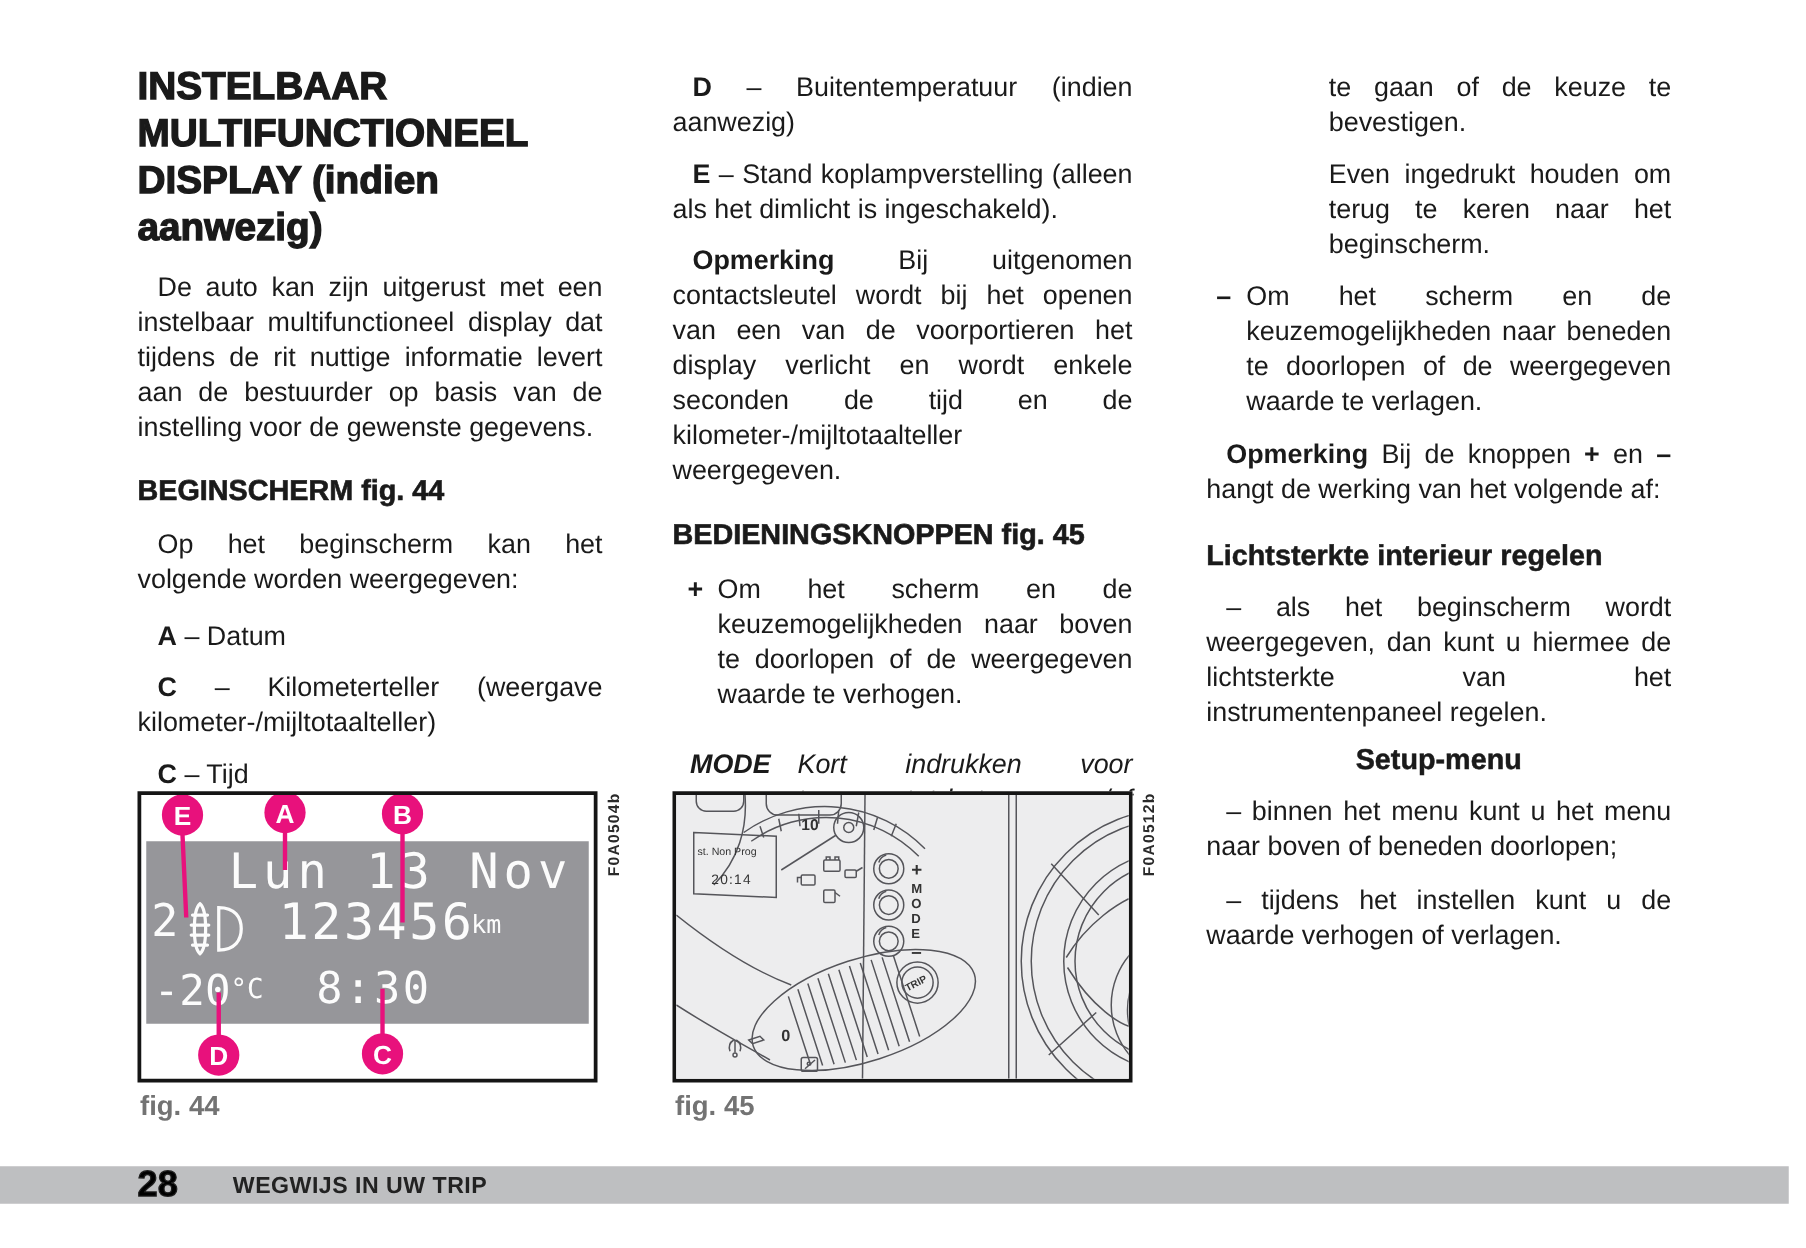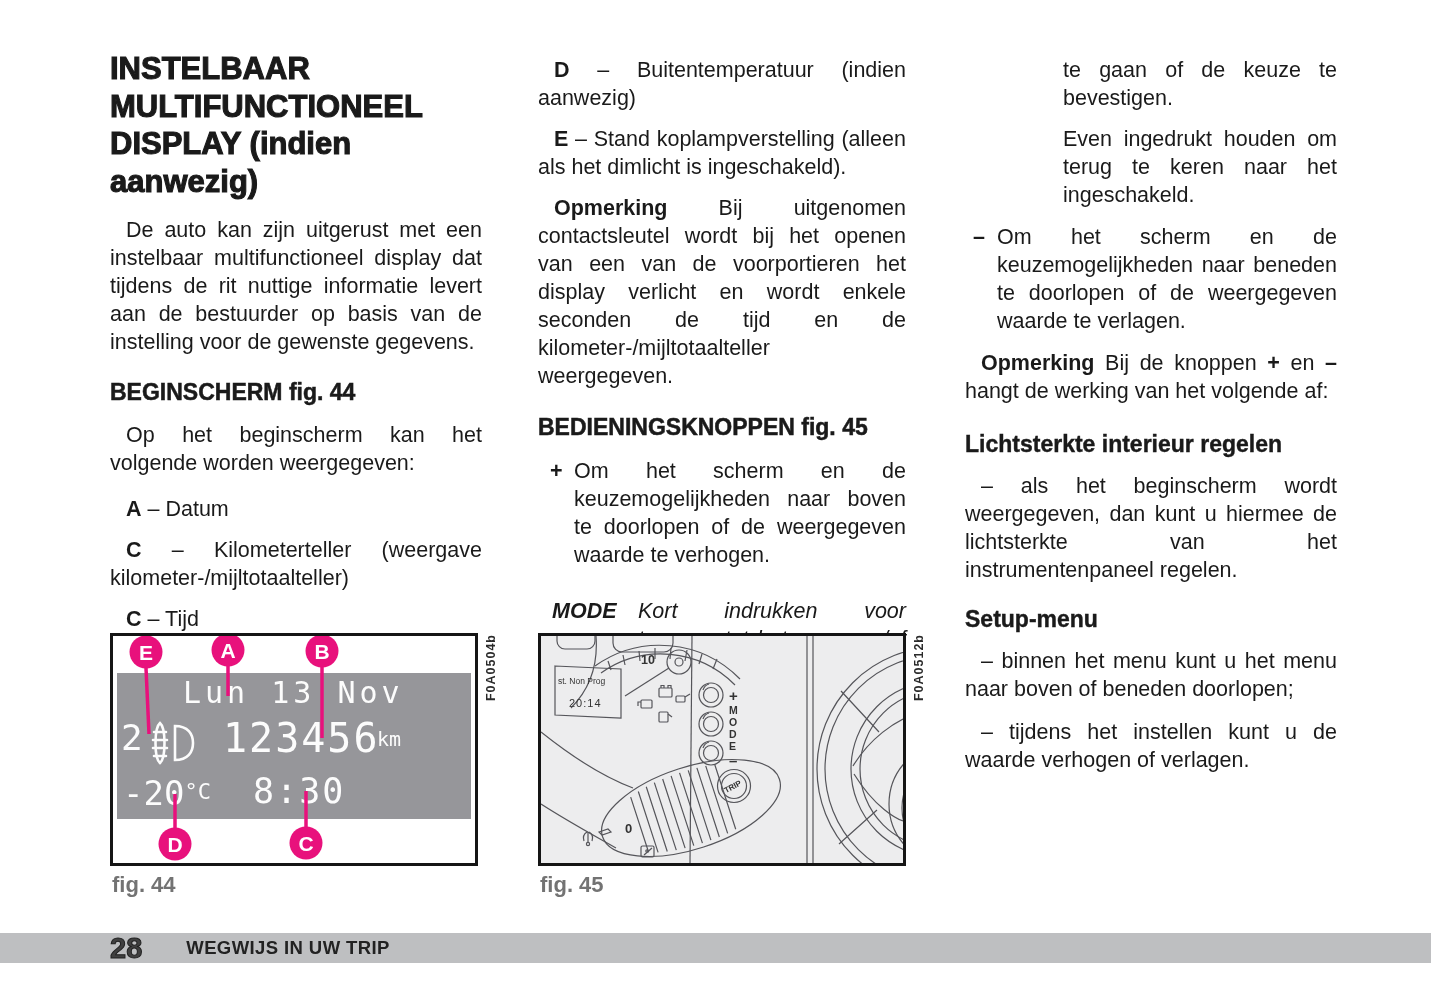--- a/index.html
+++ b/index.html
@@ -18,39 +18,39 @@
   .hang{position:relative;}
   .hang .lbl{position:absolute;top:0;font-weight:bold;}
   
   .fig{position:absolute;width:368px;height:233px;background:#fff;border:3px solid #151515;box-sizing:border-box;}
   .figcaption{position:absolute;font-size:22px;font-weight:600;color:#737373;}
   .figcode{position:absolute;right:-23px;top:-2px;writing-mode:vertical-rl;transform:rotate(180deg);
            font-size:12.5px;font-weight:bold;letter-spacing:1px;color:#2a2a2a;}
   
   .lcd{position:absolute;left:4px;top:37px;width:354px;height:146px;background:#96969a;}
   .lcd *{color:#fcfcfc;font-family:"DejaVu Sans Mono",monospace;}
-  .lcd .date{position:absolute;left:66px;top:2px;font-size:30px;letter-spacing:4px;}
+  .lcd .date{position:absolute;left:66px;top:2px;font-size:39px;letter-spacing:4px;}
   .lcd .level{position:absolute;left:4px;top:44px;font-size:36px;}
   .lcd .odo{position:absolute;left:106px;top:42px;font-size:40px;letter-spacing:2px;}
   .lcd .km{position:absolute;left:260px;top:54px;font-size:20px;}
   .lcd .temp{position:absolute;left:6px;top:100px;font-size:34px;}
   .lcd .tempu{font-size:22px;vertical-align:6px;}
   .lcd .time{position:absolute;left:136px;top:98px;font-size:35px;letter-spacing:2px;}
   .overlay{position:absolute;left:0;top:0;}
   .callout-letter{font:bold 21px "Liberation Sans",sans-serif;fill:#ffffff;text-anchor:middle;}
   
   .fig45bg{position:absolute;inset:0;background:#ededee;}
   .art text{font-family:"Liberation Sans",sans-serif;fill:#333;}
   .t-small{font-size:8.5px;font-family:"DejaVu Sans Mono",monospace;}
   .t-clock{font-size:11px;font-family:"DejaVu Sans Mono",monospace;letter-spacing:1px;}
   .t-bold{font-weight:bold;}
   
   .footer-bar{position:absolute;left:0;top:933px;width:1431px;height:30px;background:#bebfc1;
               display:flex;align-items:center;}
-  .footer-bar .num{margin-left:110px;font-size:29px;font-weight:bold;-webkit-text-stroke:1px #1f1f1f;color:#404040;}
+  .footer-bar .num{margin-left:110px;font-size:29px;font-weight:bold;-webkit-text-stroke:1px #1f1f1f;color:#000000;}
   .footer-bar .sec{margin-left:44px;font-size:18.5px;font-weight:bold;letter-spacing:0.4px;color:#222;}
 </style>
 </head>
 <body>
 
 <div class="page">
 
   <div class="col" style="left:110px;top:50px;width:372px;">
     <h1 class="title">INSTELBAAR MULTIFUNCTIONEEL DISPLAY (indien aanwezig)</h1>
     <p class="just ind" style="margin-top:16px;">De auto kan zijn uitgerust met een instelbaar multifunctioneel display dat tijdens de rit nuttige informatie levert aan de bestuurder op basis van de instelling voor de gewenste gegevens.</p>
@@ -203,29 +203,29 @@
       <text class="t-bold" x="188" y="130" font-size="15">–</text>
       <text class="t-bold" font-size="8" text-anchor="middle" transform="translate(193 153) rotate(-28)">TRIP</text>
       <text class="t-bold" x="84" y="197" font-size="13">0</text>
     </svg>
     <div class="figcode">F0A0512b</div>
   </div>
   <div class="figcaption" style="left:540px;top:872px;">fig. 45</div>
 
   <div class="col" style="left:965px;top:56px;width:372px;">
     <p class="just" style="padding-left:98px;">te gaan of de keuze te bevestigen.</p>
-    <p class="just" style="padding-left:98px;margin-top:13px;">Even ingedrukt houden om terug te keren naar het ingeschakeld.</p>
+    <p class="just" style="padding-left:98px;margin-top:13px;">Even ingedrukt houden om terug te keren naar het beginscherm.</p>
     <div class="hang just" style="margin-top:14px;padding-left:32px;">
       <span class="lbl" style="left:8px;">–</span>
       <span>Om het scherm en de keuzemogelijkheden naar beneden te doorlopen of de weergegeven waarde te verlagen.</span>
     </div>
     <p class="just ind" style="margin-top:14px;"><span class="b">Opmerking</span><span> Bij de knoppen </span><span class="b">+</span><span> en </span><span class="b">–</span><span> hangt de werking van het volgende af:</span></p>
     <div class="h3" style="margin-top:26px;">Lichtsterkte interieur regelen</div>
     <p class="just ind" style="margin-top:14px;">– als het beginscherm wordt weergegeven, dan kunt u hiermee de lichtsterkte van het instrumentenpaneel regelen.</p>
-    <div class="h3" style="margin-top:22px;">Setup-menu</div>
+    <div class="h3" style="margin-top:10px;text-align:center;">Setup-menu</div>
     <p class="just ind" style="margin-top:14px;">– binnen het menu kunt u het menu naar boven of beneden doorlopen;</p>
     <p class="just ind" style="margin-top:15px;">– tijdens het instellen kunt u de waarde verhogen of verlagen.</p>
   </div>
 
   <div class="footer-bar">
     <span class="num">28</span>
     <span class="sec">WEGWIJS IN UW TRIP</span>
   </div>
 
 </div>

